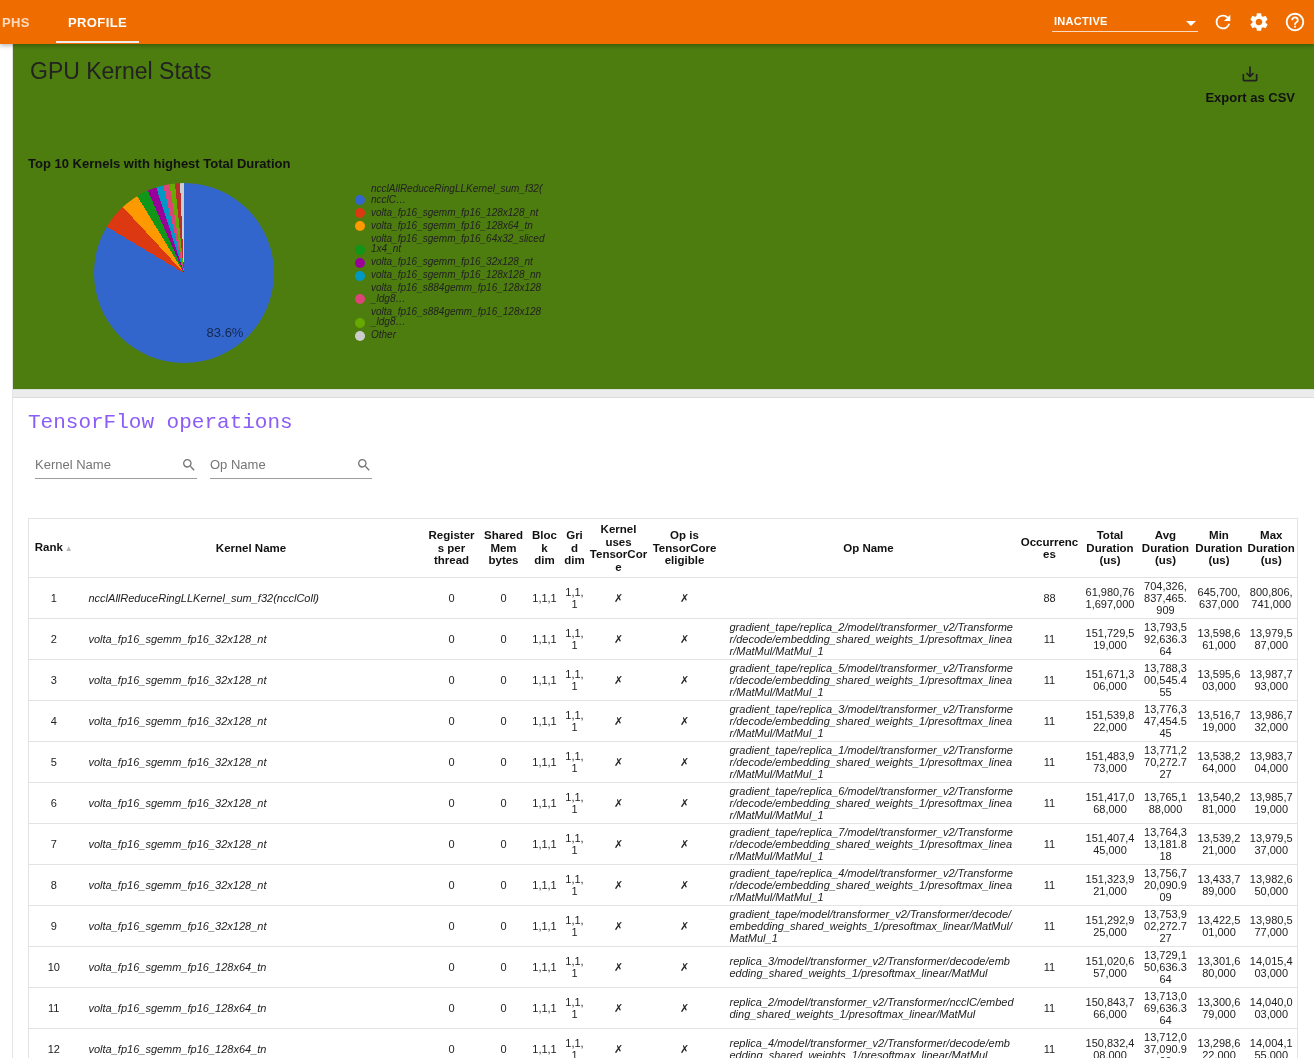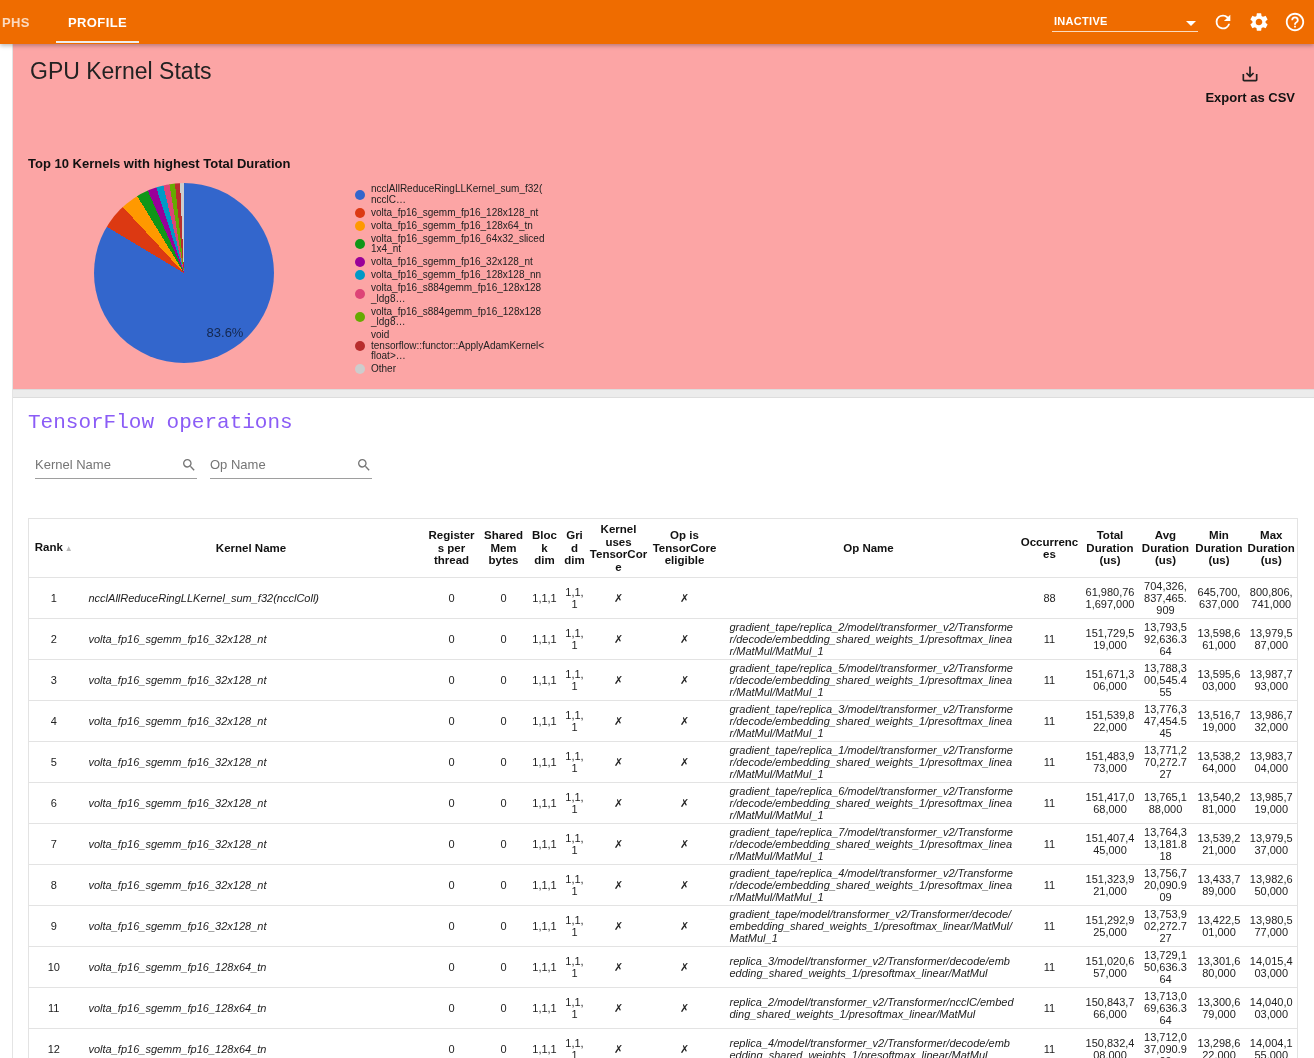--- a/index.html
+++ b/index.html
@@ -21,31 +21,31 @@
   .run-select { position:relative; width:146px; border-bottom:1px solid rgba(255,255,255,.75);
     color:#fff; font-size:11px; font-weight:700; letter-spacing:.3px; padding:3px 16px 4px 2px; cursor:pointer; }
   .run-select .caret { position:absolute; right:2px; top:9px; width:0; height:0;
     border-left:5px solid transparent; border-right:5px solid transparent; border-top:5px solid #fff; }
   .tb-icon { width:22px; height:22px; cursor:pointer; flex:0 0 auto; }
   .tb-icon svg { width:22px; height:22px; fill:#fff; }
 
   .left-rule { position:absolute; top:44px; left:12px; width:1px; bottom:0; background:#e4e4e4; }
 
   
-  .sec-kernel { position:absolute; top:44px; left:13px; right:0; height:345px; background:#fca5a5; }
+  .sec-kernel { position:absolute; top:44px; left:13px; right:0; height:345px; background:#4d7c0f; }
   .ks-title { position:absolute; left:17px; top:14px; font-size:23px; font-weight:400; color:#222; }
   .export { position:absolute; right:19px; top:20px; text-align:center; cursor:pointer; }
   .export svg { width:20px; height:20px; fill:#212121; }
   .export .lbl { margin-top:2px; font-size:13px; font-weight:700; color:#111; }
   .chart-heading { position:absolute; left:15px; top:112px; font-size:13px; font-weight:700; color:#111; }
   .pie { position:absolute; left:81px; top:139px; width:180px; height:180px; border-radius:50%; }
   .pie-label { position:absolute; left:96px; top:142px; width:70px; text-align:center;
     font-size:13px; color:rgba(0,0,0,.62); }
   .legend { position:absolute; left:342px; top:140px; width:190px; }
-  .legend-item { display:flex; align-items:center; margin-bottom:2.5px; cursor:pointer; }
+  .legend-item { display:flex; align-items:flex-end; margin-bottom:2.5px; cursor:pointer;font-style:italic; }
   .legend-dot { width:10px; height:10px; border-radius:50%; margin:0 6px 0 0; flex:0 0 auto; margin-top:0px; }
   .legend-text { font-size:10px; line-height:10.5px; color:#222; overflow-wrap:anywhere; }
 
   
   .band { position:absolute; top:389px; left:13px; right:0; height:9px; background:#ececec;
     border-top:1px solid #ddd; border-bottom:1px solid #ddd; }
 
   
   .sec-ops { position:absolute; top:398px; left:13px; right:0; bottom:0; background:#fff; overflow:hidden; }
   .ops-title { position:absolute; left:15px; top:13px; font-size:21px; font-weight:400; color:#8b5cf6;font-family:Liberation Mono, monospace; }
@@ -148,24 +148,20 @@
         <span class="legend-dot" style="background: rgb(0, 153, 198);"></span>
         <span class="legend-text">volta_fp16_sgemm_fp16_128x128_nn</span>
       </div>
       <div class="legend-item">
         <span class="legend-dot" style="background: rgb(221, 68, 119);"></span>
         <span class="legend-text">volta_fp16_s884gemm_fp16_128x128_ldg8…</span>
       </div>
       <div class="legend-item">
         <span class="legend-dot" style="background: rgb(102, 170, 0);"></span>
         <span class="legend-text">volta_fp16_s884gemm_fp16_128x128_ldg8…</span>
-      </div>
-      <div class="legend-item">
-        <span class="legend-dot" style="background: rgb(184, 46, 46);"></span>
-        <span class="legend-text">void tensorflow::functor::ApplyAdamKernel&lt;float&gt;…</span>
       </div>
       <div class="legend-item">
         <span class="legend-dot" style="background: rgb(205, 205, 205);"></span>
         <span class="legend-text">Other</span>
       </div>
     </div>
 </div>
 
 <div class="band"></div>
 

